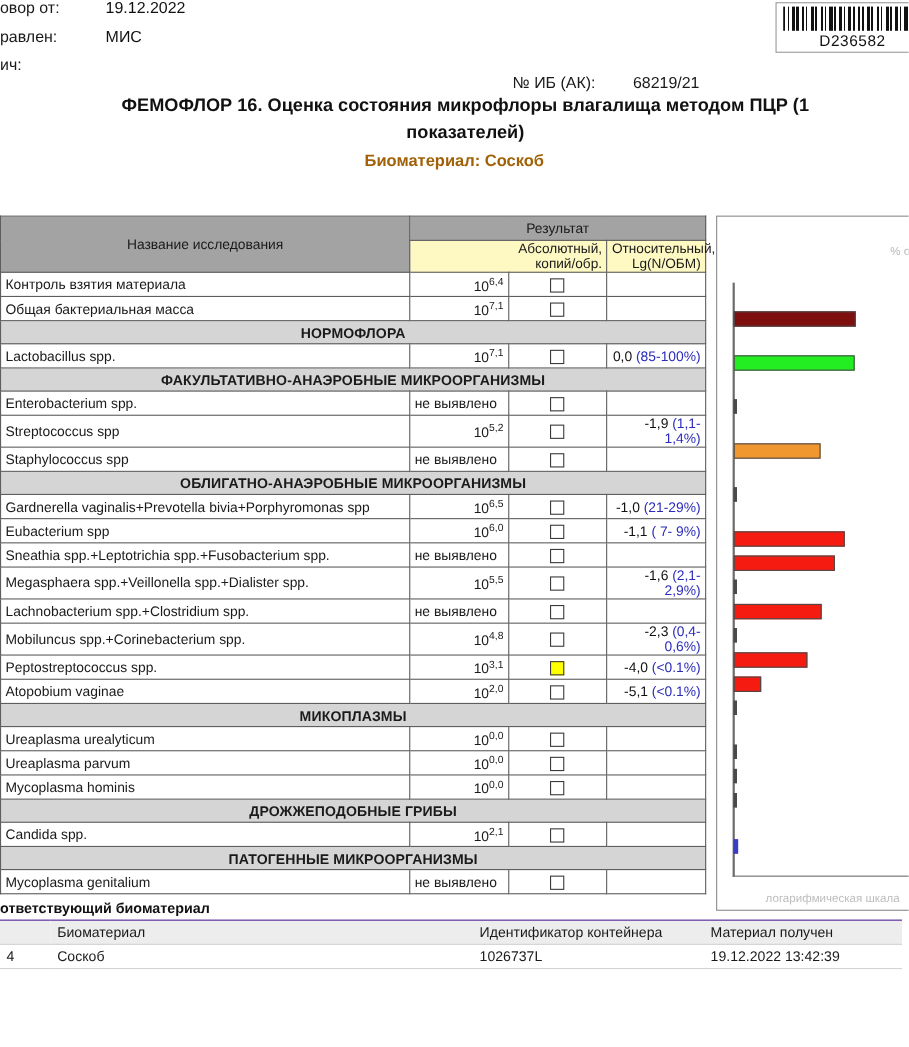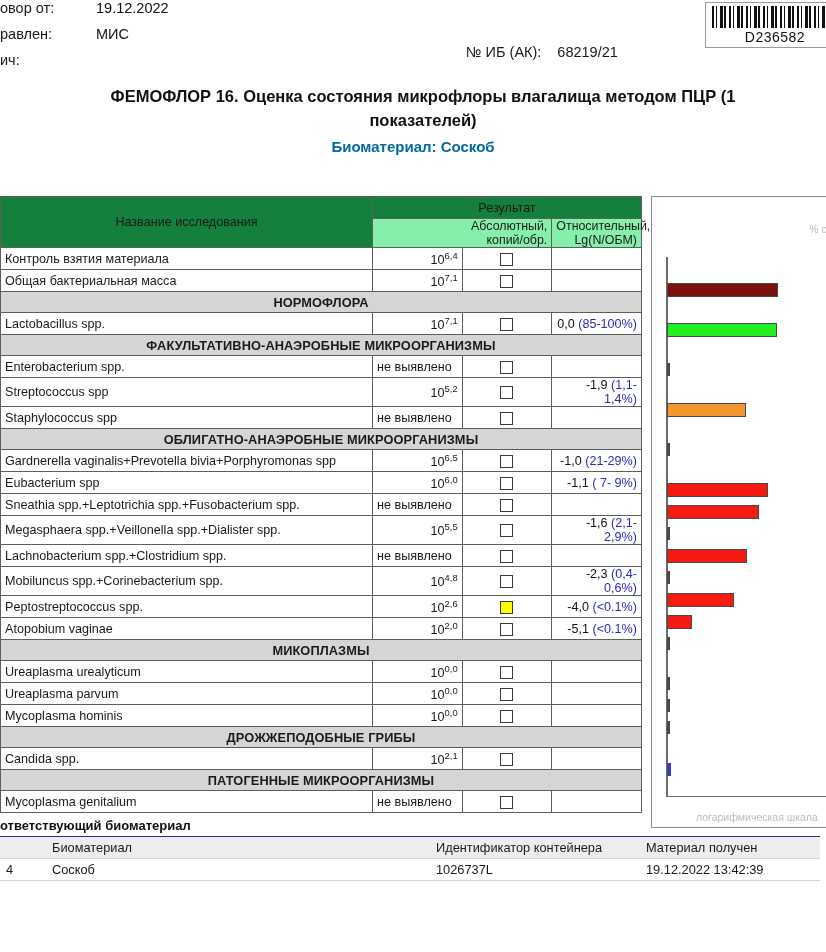--- a/index.html
+++ b/index.html
@@ -27,47 +27,47 @@
   }
   .barcode-bars {
     height: 22px; margin: 3px 4px 1px 6px;
     background: repeating-linear-gradient(to right,
       #111 0 2px, #fff 2px 4px, #111 4px 5px, #fff 5px 8px,
       #111 8px 11px, #fff 11px 12px, #111 12px 14px, #fff 14px 17px);
   }
   .barcode-text { text-align: center; font-size: 14px; letter-spacing: .5px; color: #111; }
 
   .ib-line {
-    position: absolute; left: 466px; top: 44px;
-    font-size: 14.5px; display: flex; gap: 16px;
+    position: absolute; left: 466px; top: 68px;
+    font-size: 14.5px; display: flex; gap: 34px;
   }
 
   
   .doc-title {
     position: absolute; left: 0; top: 84px; width: 846px;
     text-align: center; font-size: 16.5px; font-weight: bold;
     line-height: 24px; color: #111;
   }
   .biomaterial {
     position: absolute; left: 0; top: 138px; width: 826px;
-    text-align: center; font-size: 15px; font-weight: bold; color: #0369a1;
+    text-align: center; font-size: 15px; font-weight: bold; color: #a16207;
   }
 
   
   .results {
     position: absolute; left: 0; top: 196px; width: 642px;
     border-collapse: collapse; table-layout: fixed;
     font-size: 12.6px;
   }
   .results td, .results th {
     border: 1px solid #5e5e5e; padding: 0 4px; height: 22px;
     vertical-align: middle; font-weight: normal;
   }
-  .hdr { background: #15803d; text-align: center; font-weight: bold; }
-  .hdr-sub { background: #86efac; text-align: center; font-weight: normal; line-height: 14px; font-size: 12.4px; }
+  .hdr { background: #a3a3a3; text-align: center; font-weight: bold; }
+  .hdr-sub { background: #fef9c3; text-align: center; font-weight: normal; line-height: 14px; font-size: 12.4px; }
   .c-name { width: 372px; }
   .c-abs  { width: 102px; text-align: right; }
   .c-box  { width: 26px; text-align: center; }
   .c-rel  { width: 140px; text-align: right; }
   .group-row td {
     background: #d5d5d5; text-align: center; font-size: 12.8px;
     letter-spacing: .1px; height: 21px; font-weight: bold;
   }
   .sup { font-size: 9.4px; vertical-align: super; }
   .nd { display: block; text-align: left; }
@@ -263,21 +263,21 @@
           <td class="c-rel"></td>
         </tr>
         <tr>
           <td class="c-name">Mobiluncus spp.+Corinebacterium spp.</td>
           <td class="c-abs"><span>10</span><span class="sup">4,8</span></td>
           <td class="c-box"><span class="flag"></span></td>
           <td class="c-rel"><span class="rel-main">-2,3</span> <span class="rel-range">(0,4-0,6%)</span></td>
         </tr>
         <tr>
           <td class="c-name">Peptostreptococcus spp.</td>
-          <td class="c-abs"><span>10</span><span class="sup">2,6</span></td>
+          <td class="c-abs"><span>10</span><span class="sup">3,1</span></td>
           <td class="c-box"><span class="flag yellow"></span></td>
           <td class="c-rel"><span class="rel-main">-4,0</span> <span class="rel-range">(&lt;0.1%)</span></td>
         </tr>
         <tr>
           <td class="c-name">Atopobium vaginae</td>
           <td class="c-abs"><span>10</span><span class="sup">2,0</span></td>
           <td class="c-box"><span class="flag"></span></td>
           <td class="c-rel"><span class="rel-main">-5,1</span> <span class="rel-range">(&lt;0.1%)</span></td>
         </tr>
         <tr class="group-row">

